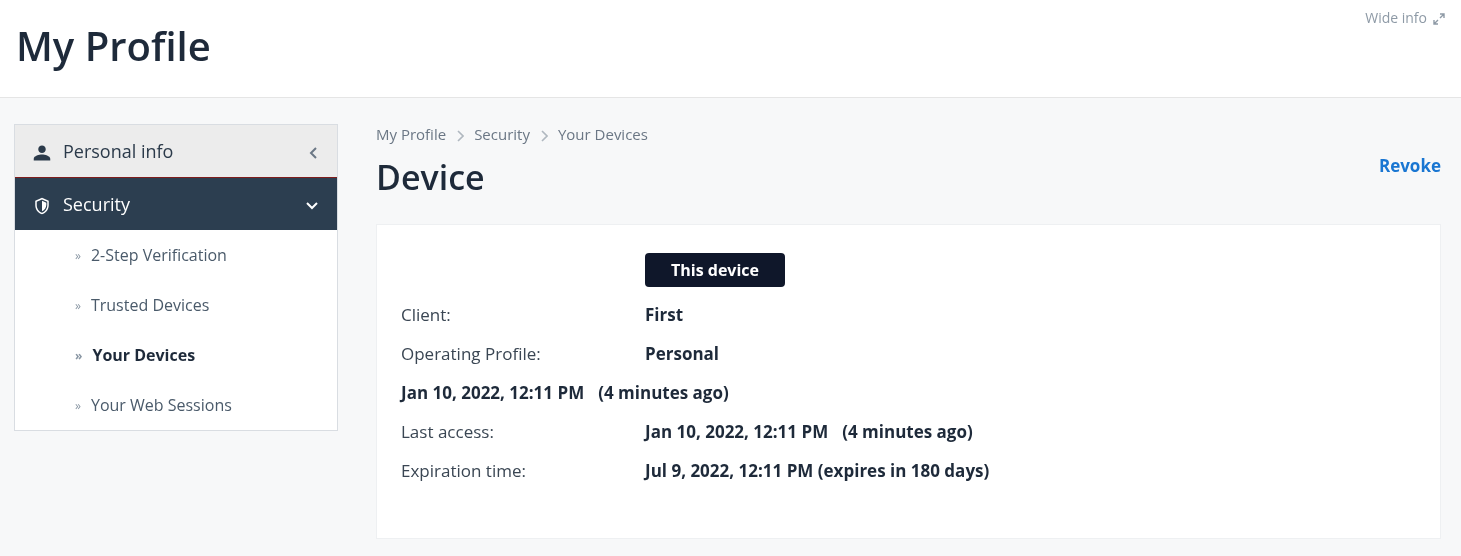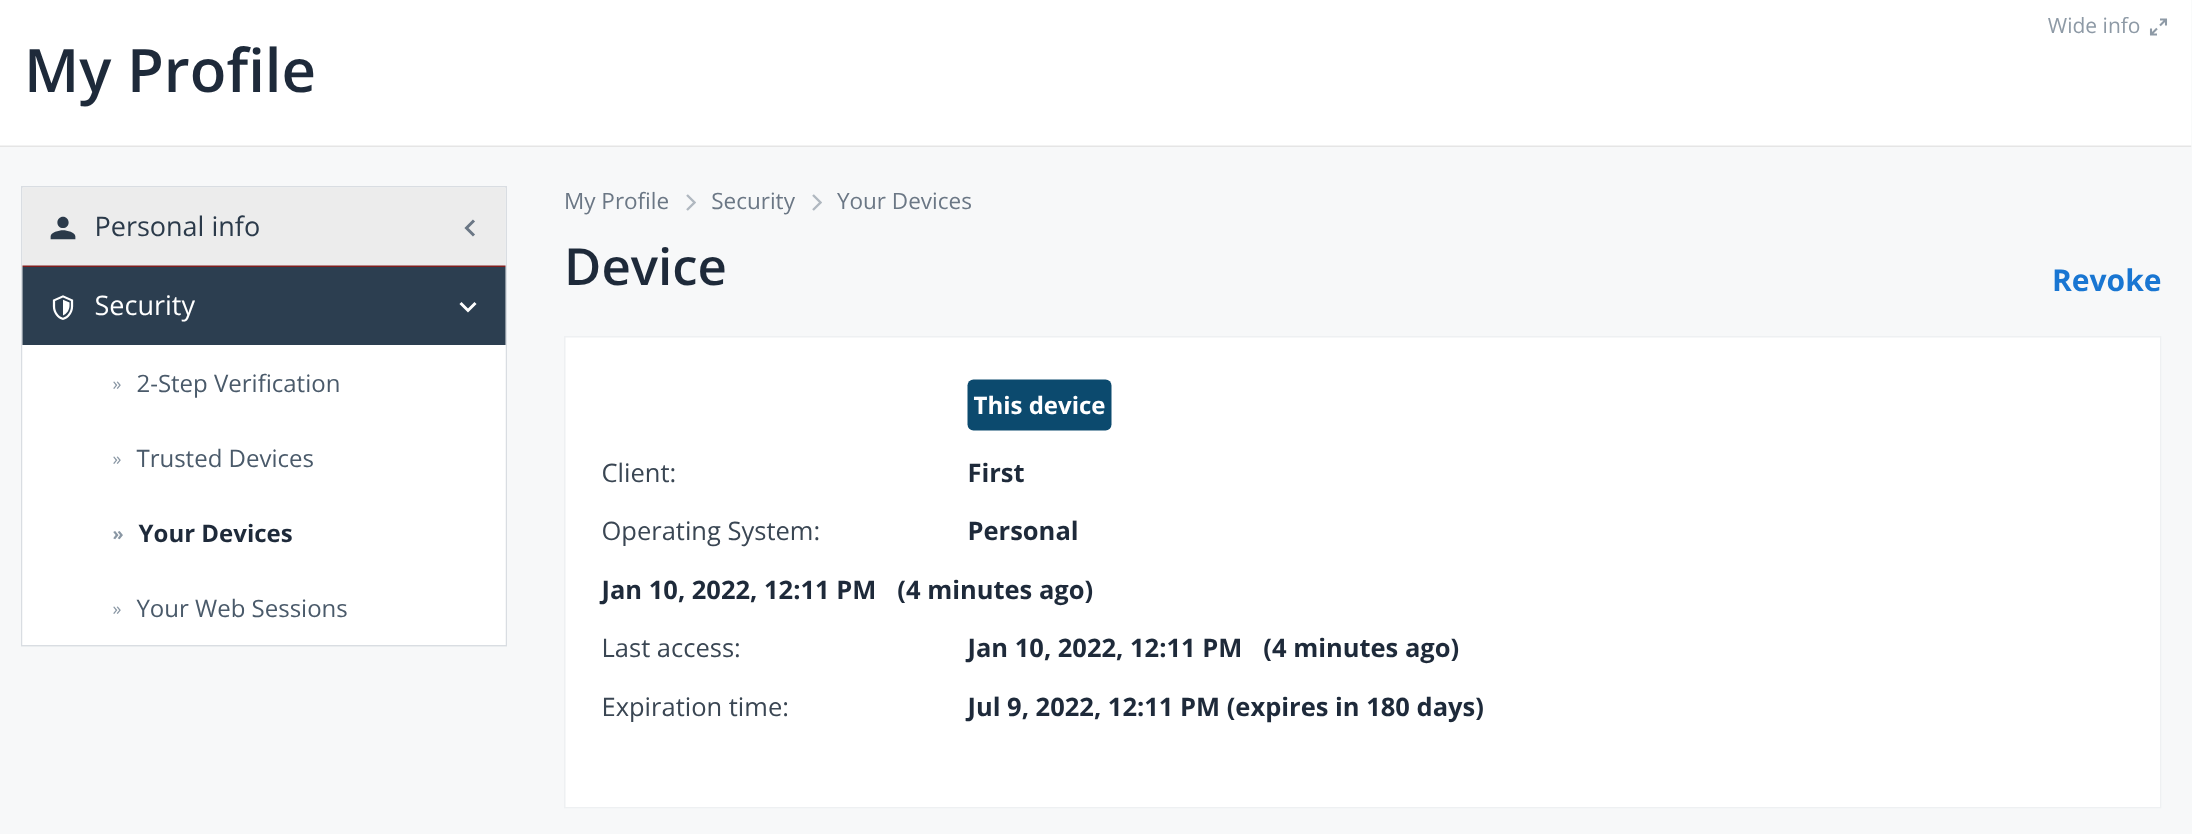--- a/index.html
+++ b/index.html
@@ -97,32 +97,32 @@
       font-size: 15px;
       margin-bottom: 10px;
     }
     .breadcrumb .sep {
       color: #b0b8c0;
     }
     .breadcrumb-item { cursor: pointer; }
     .content-head {
       display: flex;
       justify-content: space-between;
-      align-items: flex-end;
+      align-items: flex-start;
       margin-bottom: 24px;
     }
     .content-title {
       font-size: 34px;
       font-weight: 600;
       color: #1e2a3a;
     }
     .revoke {
       color: #1976d2;
       font-weight: 700;
-      font-size: 20px;
+      font-size: 17px;
       cursor: pointer;
     }
     .card {
       background: #fff;
       padding: 28px 24px 40px;
       border: 1px solid #eef0f2;
     }
     .row {
       display: flex;
       align-items: center;
@@ -135,24 +135,24 @@
       color: #3a4653;
       padding-right: 20px;
     }
     .row-value {
       font-weight: 700;
       color: #1e2a3a;
       display: flex;
       gap: 14px;
     }
     .badge {
-      background: #0c4a6e;
+      background: #0f172a;
       color: #fff;
       font-weight: 700;
-      padding: 6px 4px;
+      padding: 6px 26px;
       border-radius: 4px;
       font-size: 16px;
       display: inline-block;
     }
     .rel-time { font-weight:700; color:#1e2a3a; }
     svg { display: inline-block; vertical-align: middle; }
   </style>
 </head>
 <body>
 
@@ -244,21 +244,21 @@
         <div class="row-label"></div>
         <div class="row-value">
           <span class="badge">This device</span>
         </div>
       </div>
       <div class="row">
         <div class="row-label">Client:</div>
         <div class="row-value">First</div>
       </div>
       <div class="row">
-        <div class="row-label">Operating System:</div>
+        <div class="row-label">Operating Profile:</div>
         <div class="row-value">Personal</div>
       </div>
       <div class="row">
         <div class="row-value">
           <span>Jan 10, 2022, 12:11 PM</span>
           <span class="rel-time">(4 minutes ago)</span>
         </div>
       </div>
       <div class="row">
         <div class="row-label">Last access:</div>

